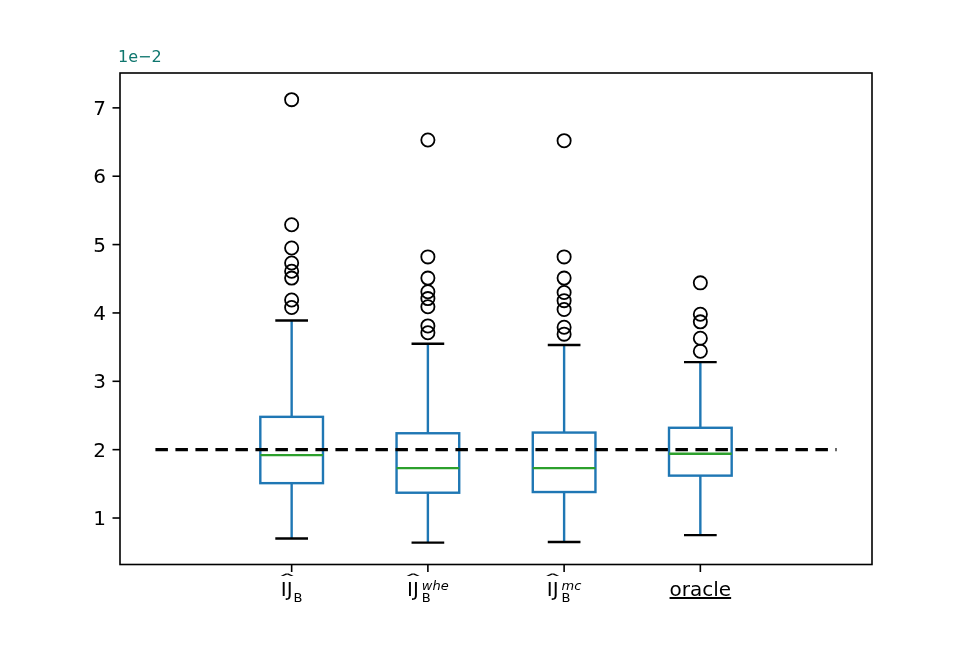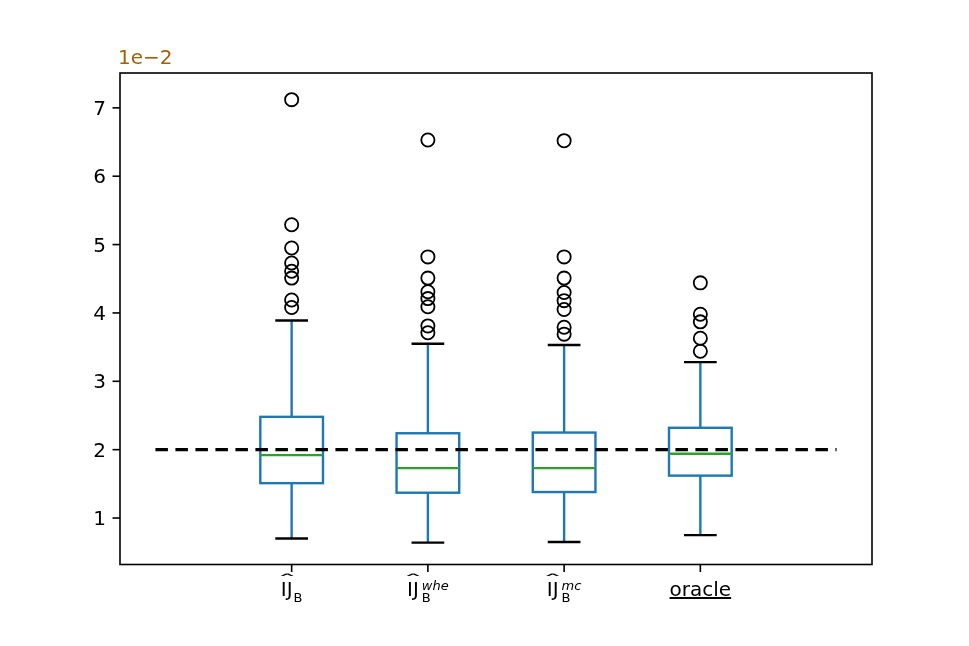--- a/index.html
+++ b/index.html
@@ -10,23 +10,23 @@
     background: #ffffff;
     font-family: "DejaVu Sans", "Liberation Sans", sans-serif;
     color: #000000;
     overflow: hidden;
   }
   #plot { position: absolute; left: 0; top: 0; }
   .offset-text {
     position: absolute;
     left: 118px;
     top: 46px;
-    font-size: 20px;
+    font-size: 16px;
     line-height: 22px;
-    color: #a16207;
+    color: #0f766e;
     white-space: nowrap;
   }
   .y-tick-label {
     position: absolute;
     left: 40px;
     width: 66px;
     text-align: right;
     font-size: 20px;
     line-height: 24px;
     color: #000000;

